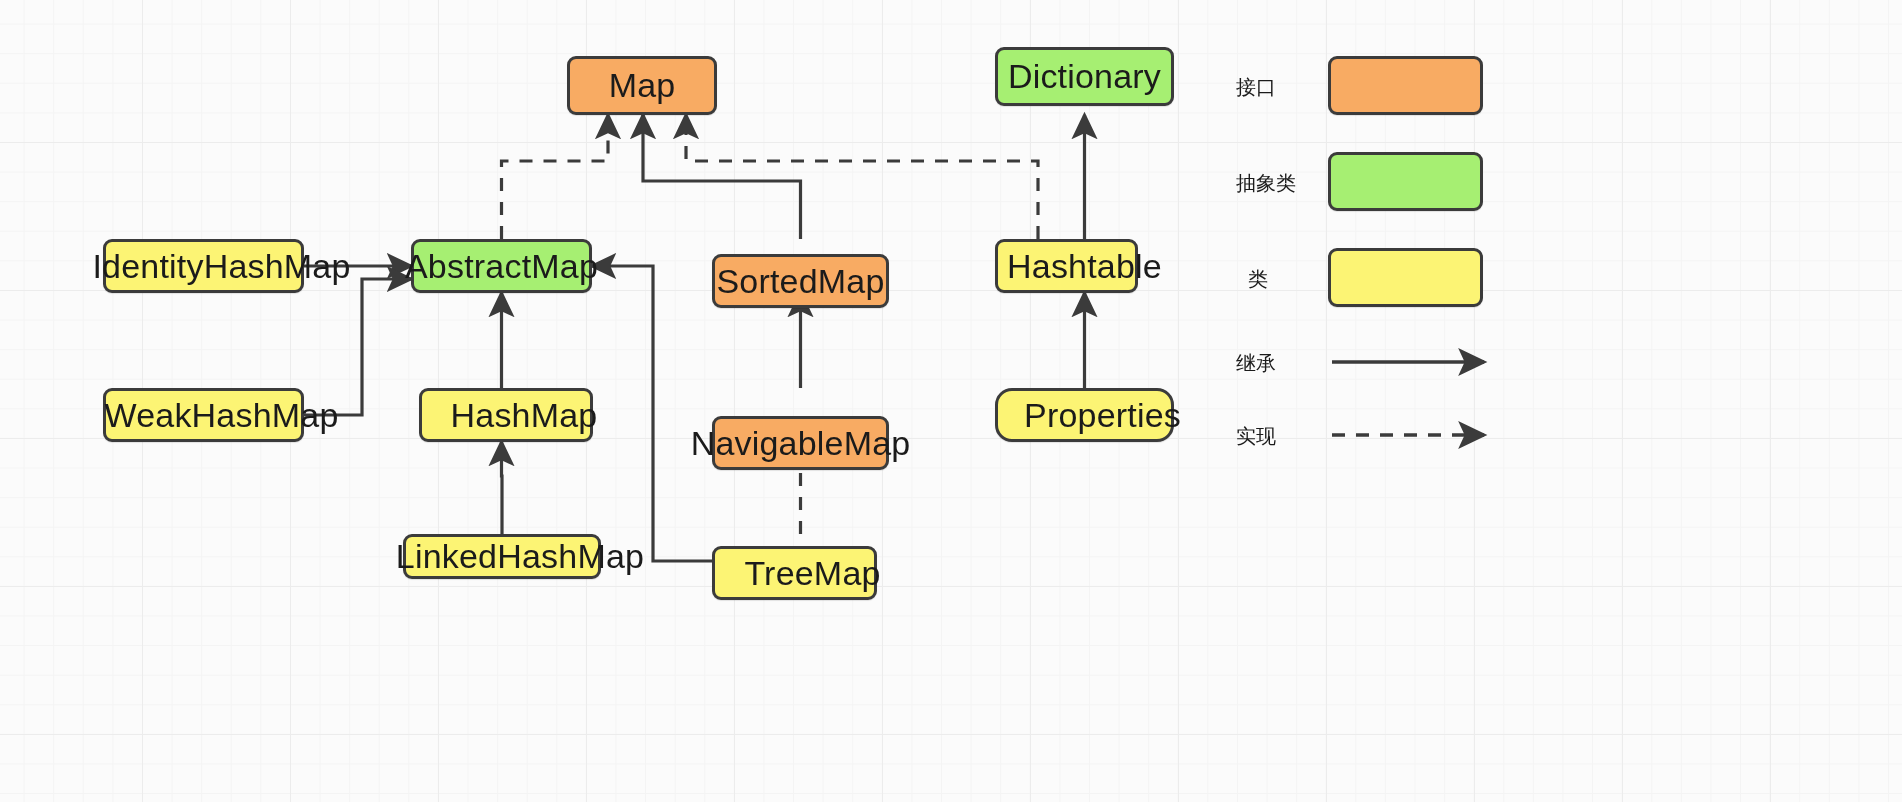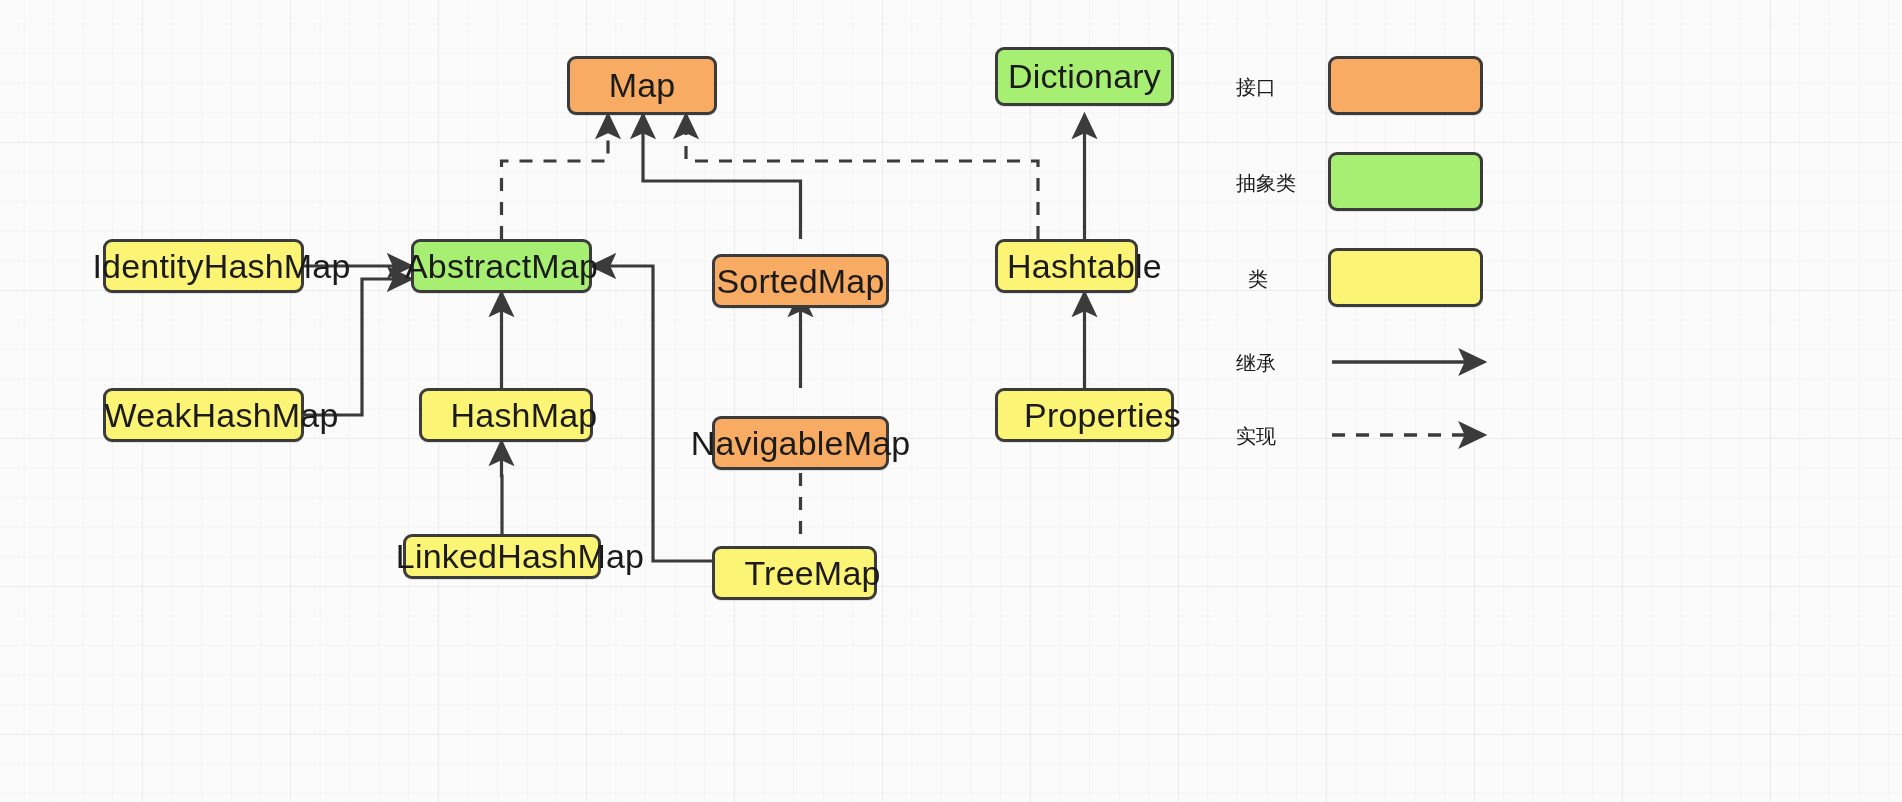--- a/index.html
+++ b/index.html
@@ -117,21 +117,21 @@
       </div>
       <div class="node klass" style="left: 103px; top: 388px; width: 201px; height: 54px;">
         <span>WeakHashMap</span>
       </div>
       <div class="node klass" style="left: 411px; top: 388px; width: 174px; height: 54px; margin-left: 8px;">
         <span>HashMap</span>
       </div>
       <div class="node interface" style="left: 712px; top: 388px; width: 177px; height: 54px; margin-top: 28px;">
         <span>NavigableMap</span>
       </div>
-      <div class="node klass" style="left: 995px; top: 388px; width: 179px; height: 54px;">
+      <div class="node klass" style="left: 995px; top: 388px; width: 179px; height: 54px; border-radius: 17px;">
         <span>Properties</span>
       </div>
       <div class="node klass" style="left: 403px; top: 534px; width: 198px; height: 45px;">
         <span>LinkedHashMap</span>
       </div>
       <div class="node klass" style="left: 712px; top: 534px; width: 165px; height: 54px; margin-top: 12px;">
         <span>TreeMap</span>
       </div>
     </div>
   <div id="legend">

